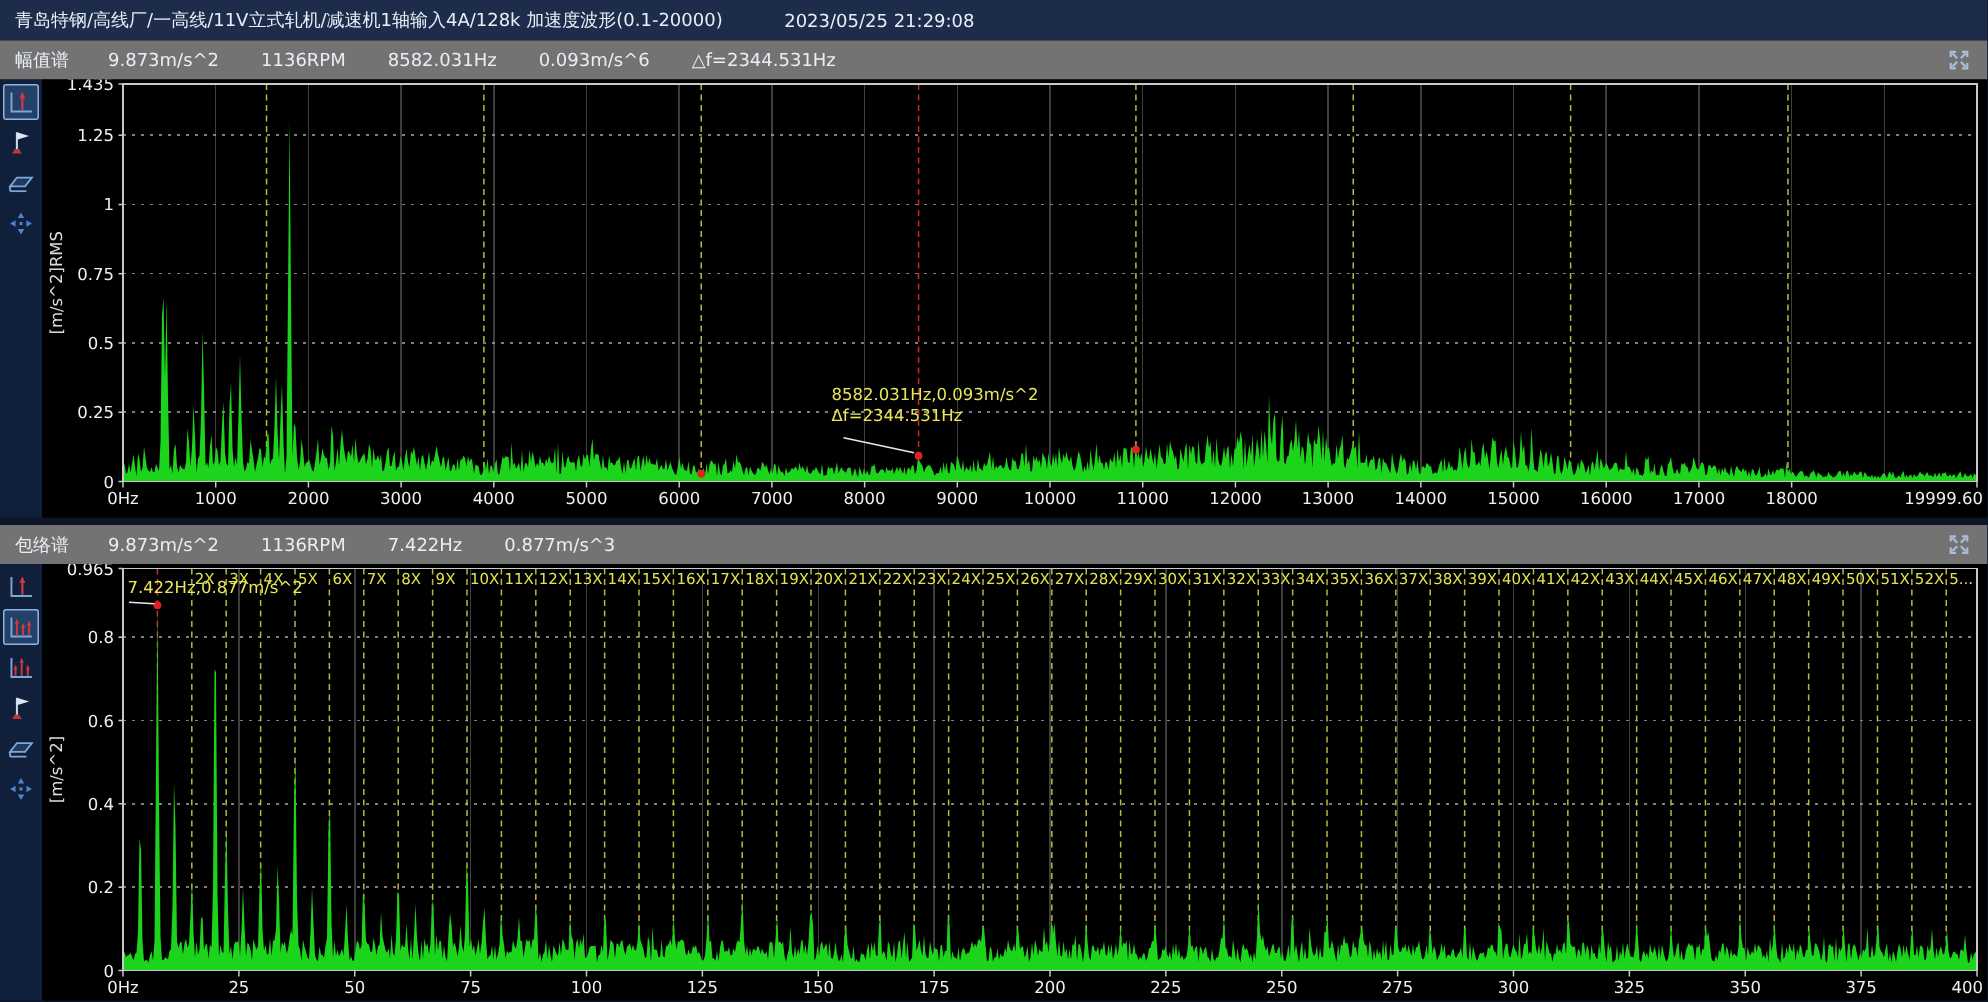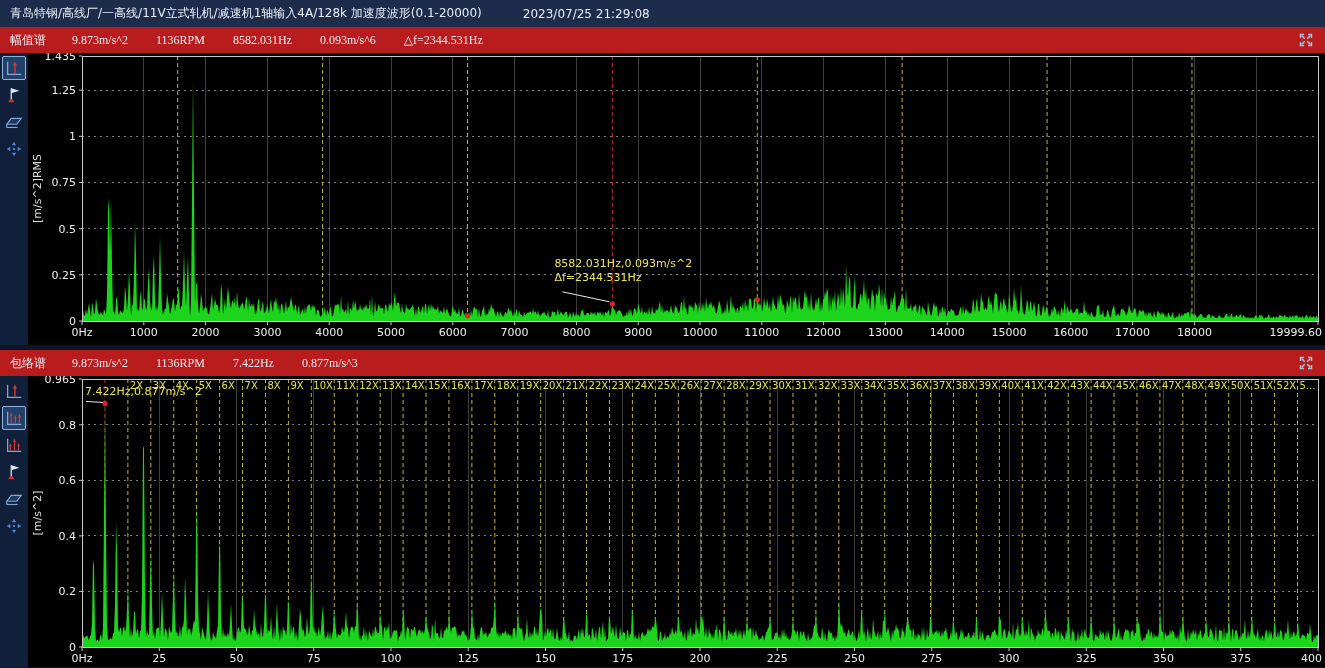--- a/index.html
+++ b/index.html
@@ -1,24 +1,24 @@
 <!DOCTYPE html>
 <html><head>
 <meta charset="utf-8">
 <style>
   * { box-sizing: border-box; margin: 0; padding: 0; }
   html,body { width:1325px; height:668px; overflow:hidden; background:#0c1628;
     font-family:"DejaVu Sans","Liberation Sans",sans-serif; }
   .app { width:1325px; height:668px; display:flex; flex-direction:column; }
   .titlebar { height:27px; background:#1c2c4a; color:#e9eef6; font-size:12px;
     display:flex; align-items:center; padding:0 10px; gap:41px; flex:none; }
-  .phead { height:26px; background:#b91c1c; color:#e9eef6; font-size:12px;
+  .phead { height:26px; background:#737373; color:#e9eef6; font-size:12px;
     display:flex; align-items:center; padding:0 10px; flex:none; }
   .ptitle { margin-right:26px; }
-  .pval { margin-right:28px;font-family:Liberation Serif, serif; }
+  .pval { margin-right:28px; }
   .expand { margin-left:auto; background:none; border:none; cursor:pointer; padding:1px; line-height:0; }
   .pbody { display:flex; flex:none; }
   .pbody.amp { height:292px; }
   .pbody.env { height:291px; }
   .toolcol { width:28px; background:#101f3a; display:flex; flex-direction:column;
     align-items:center; padding-top:3px; gap:3px; flex:none; }
   .tool { width:24px; height:24px; display:flex; align-items:center; justify-content:center;
     border:1px solid transparent; border-radius:2px; cursor:pointer; }
   .tool.selected { border-color:#8fb3dd; background:#234069; }
   .chart { flex:1; background:#000; position:relative; }
@@ -26,21 +26,21 @@
   .gap { height:5px; background:#0c1628; flex:none; }
   .icon { line-height:0; }
 </style>
 </head>
 <body>
 
 <div class="app">
 
   <header class="titlebar">
     <span>青岛特钢/高线厂/一高线/11V立式轧机/减速机1轴输入4A/128k 加速度波形(0.1-20000)</span>
-    <span>2023/07/25 21:29:08</span>
+    <span>2023/05/25 21:29:08</span>
   </header>
 
   <section>
     <div class="phead">
       <span class="ptitle">幅值谱</span>
       <span class="pval">9.873m/s^2</span>
       <span class="pval">1136RPM</span>
       <span class="pval">8582.031Hz</span>
       <span class="pval">0.093m/s^6</span>
       <span class="pval">△f=2344.531Hz</span>

